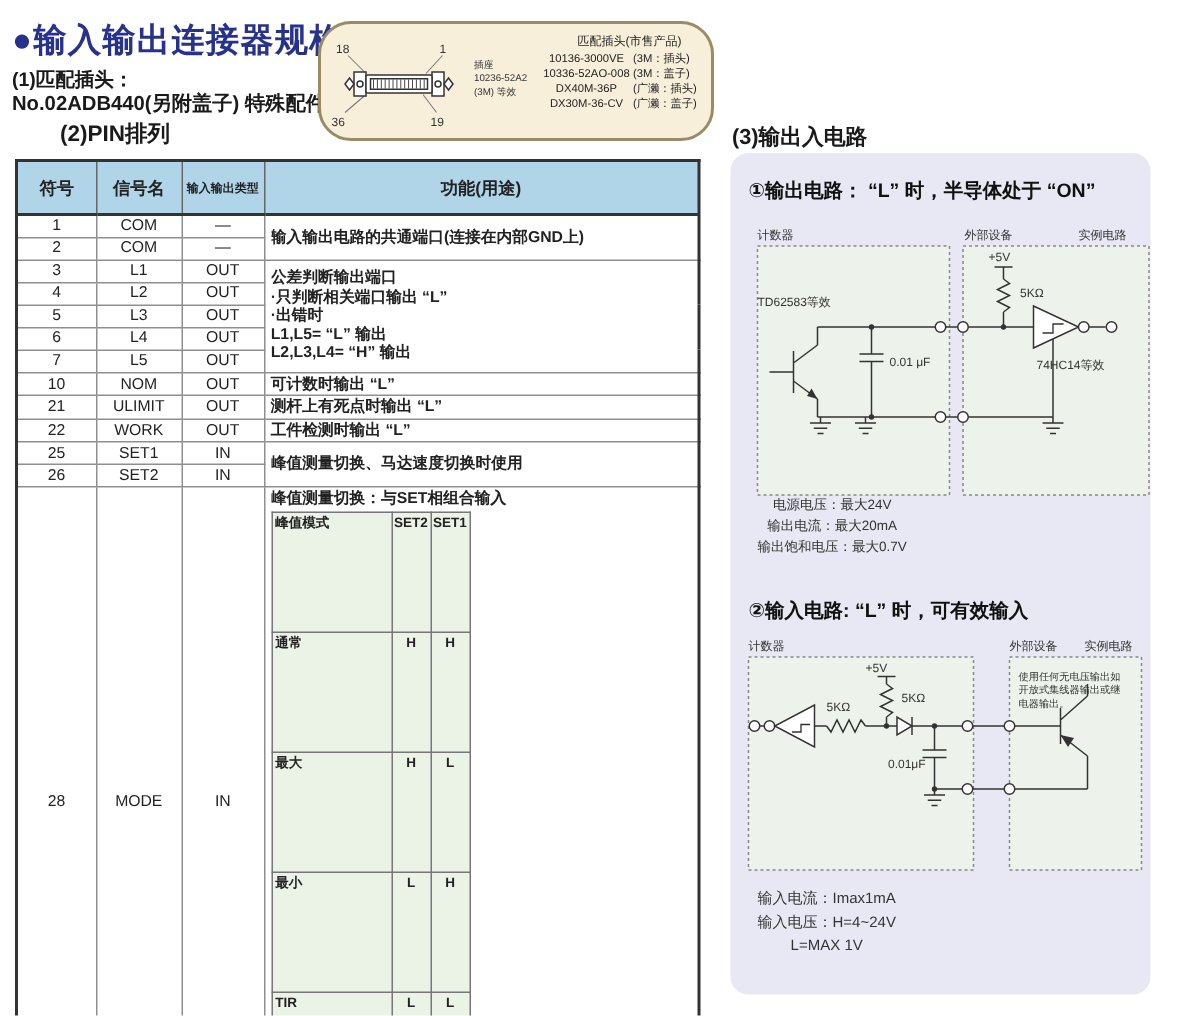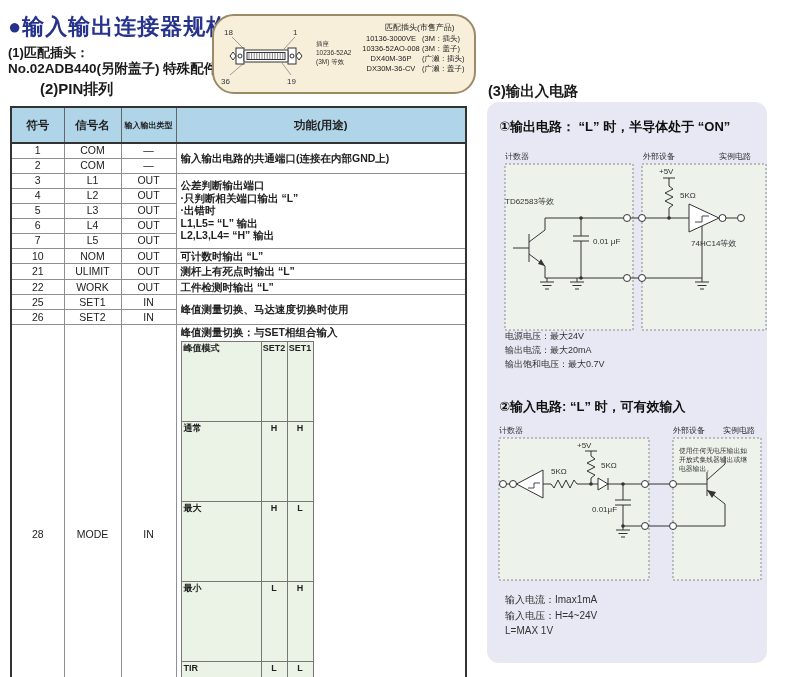--- a/index.html
+++ b/index.html
@@ -40,21 +40,21 @@
   tr.h-mode td { height:80px; }
 
   table.mini { border-collapse:collapse; background:#eaf3e6; margin-top:2px; }
   .mini td { border:1px solid #777; font-size:9px; height:13px; line-height:13px;
     padding:0 2px; text-align:left; }
   .mini td.c { text-align:center; width:26px; padding:0; }
   .mini .w-mode { width:80px; }
 
   
   .sec3-heading { left:488px; top:82px; font-size:14.5px; font-weight:bold; }
-  .panel { left:487px; top:102px; width:280px; height:561px; background:#e7e8f3; border-radius:12px; }
+  .panel { left:487px; top:102px; width:280px; height:561px; background:#e7e8f3; border-radius:12px;text-align:center; }
   .circ-title { position:absolute; left:12px; font-size:13px; font-weight:bold; color:#111; white-space:nowrap; }
   .t-out { top:16px; } .t-in { top:296px; }
   .svg-out { position:absolute; left:10px; top:46px; }
   .svg-in  { position:absolute; left:8px;  top:320px; }
   .circ-notes { position:absolute; left:18px; font-size:9px; line-height:1.55; color:#333; }
   .n-out { top:228px; } .n-in { top:490px; font-size:10px; }
 
   .cl   { stroke:#333; stroke-width:1; fill:none; }
   .box  { fill:#edf3eb; stroke:#888; stroke-width:1; stroke-dasharray:2,2; }
   .dot  { fill:#333; stroke:none; }

